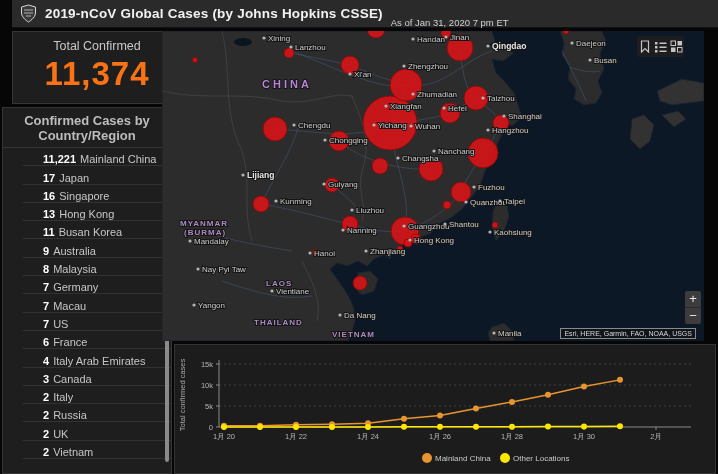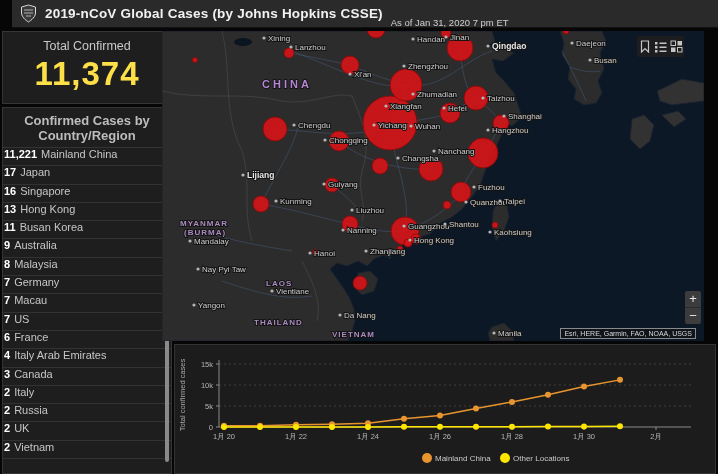--- a/index.html
+++ b/index.html
@@ -7,29 +7,29 @@
        font-family:"Liberation Sans", sans-serif;color:#ddd;}
   
   #header{position:absolute;left:12px;top:0;width:718px;height:28px;background:#2a2a2a;
           display:flex;align-items:center;gap:8px;padding-left:8px;box-sizing:border-box;
           border-bottom:1px solid #111;}
   #header .title{font-size:13.5px;font-weight:700;color:#f2f2f2;letter-spacing:.2px;}
   #header .subtitle{font-size:9.5px;color:#cfcfcf;margin-top:18px;text-align:right;}
   
   .panel{position:absolute;background:#1e1e1e;border:1px solid #353535;box-sizing:border-box;}
   
-  #panel-total{left:2px;top:31px;width:170px;height:73px;text-align:center;}
+  #panel-total{left:12px;top:31px;width:170px;height:73px;text-align:center;}
   #total-label{font-size:12.5px;color:#c9c9c9;margin-top:7px;}
-  #total-value{font-size:33px;font-weight:700;color:#fde047;letter-spacing:1px;margin-top:2px;}
+  #total-value{font-size:33px;font-weight:700;color:#f97316;letter-spacing:1px;margin-top:2px;}
   
   #panel-list{left:2px;top:107px;width:170px;height:367px;overflow:hidden;}
   #list-title{font-size:13px;color:#bdbdbd;text-align:center;padding:5px 0 4px 0;
               border-bottom:1px solid #343434;font-weight:700;}
-  .row{height:17.3px;display:flex;align-items:flex-start;border-bottom:1px solid #323232;
-       padding-left:1px;font-size:11px;}
+  .row{height:17.3px;display:flex;align-items:flex-end;border-bottom:1px solid #323232;
+       padding-left:20px;font-size:11px;margin-left:20px;}
   .row .cnt{font-weight:700;color:#fff;margin-right:4px;}
   .row .nm{color:#c6c6c6;}
   #list-scrollbar{position:absolute;right:2px;top:24px;width:4px;height:330px;background:#8a8a8a;border-radius:2px;}
   
   #panel-map{left:162px;top:31px;width:542px;height:310px;background:#0d1826;border:none;}
   #map-svg{position:absolute;left:0;top:0;}
   #map-toolbar{position:absolute;right:20px;top:5px;width:47px;height:21px;background:rgba(30,30,30,.92);
                border-radius:2px;display:flex;align-items:center;justify-content:space-around;}
   #map-toolbar svg{display:block;}
   #zoom-ctl{position:absolute;left:523px;top:260px;width:16px;background:#3c3c3c;border-radius:2px;

